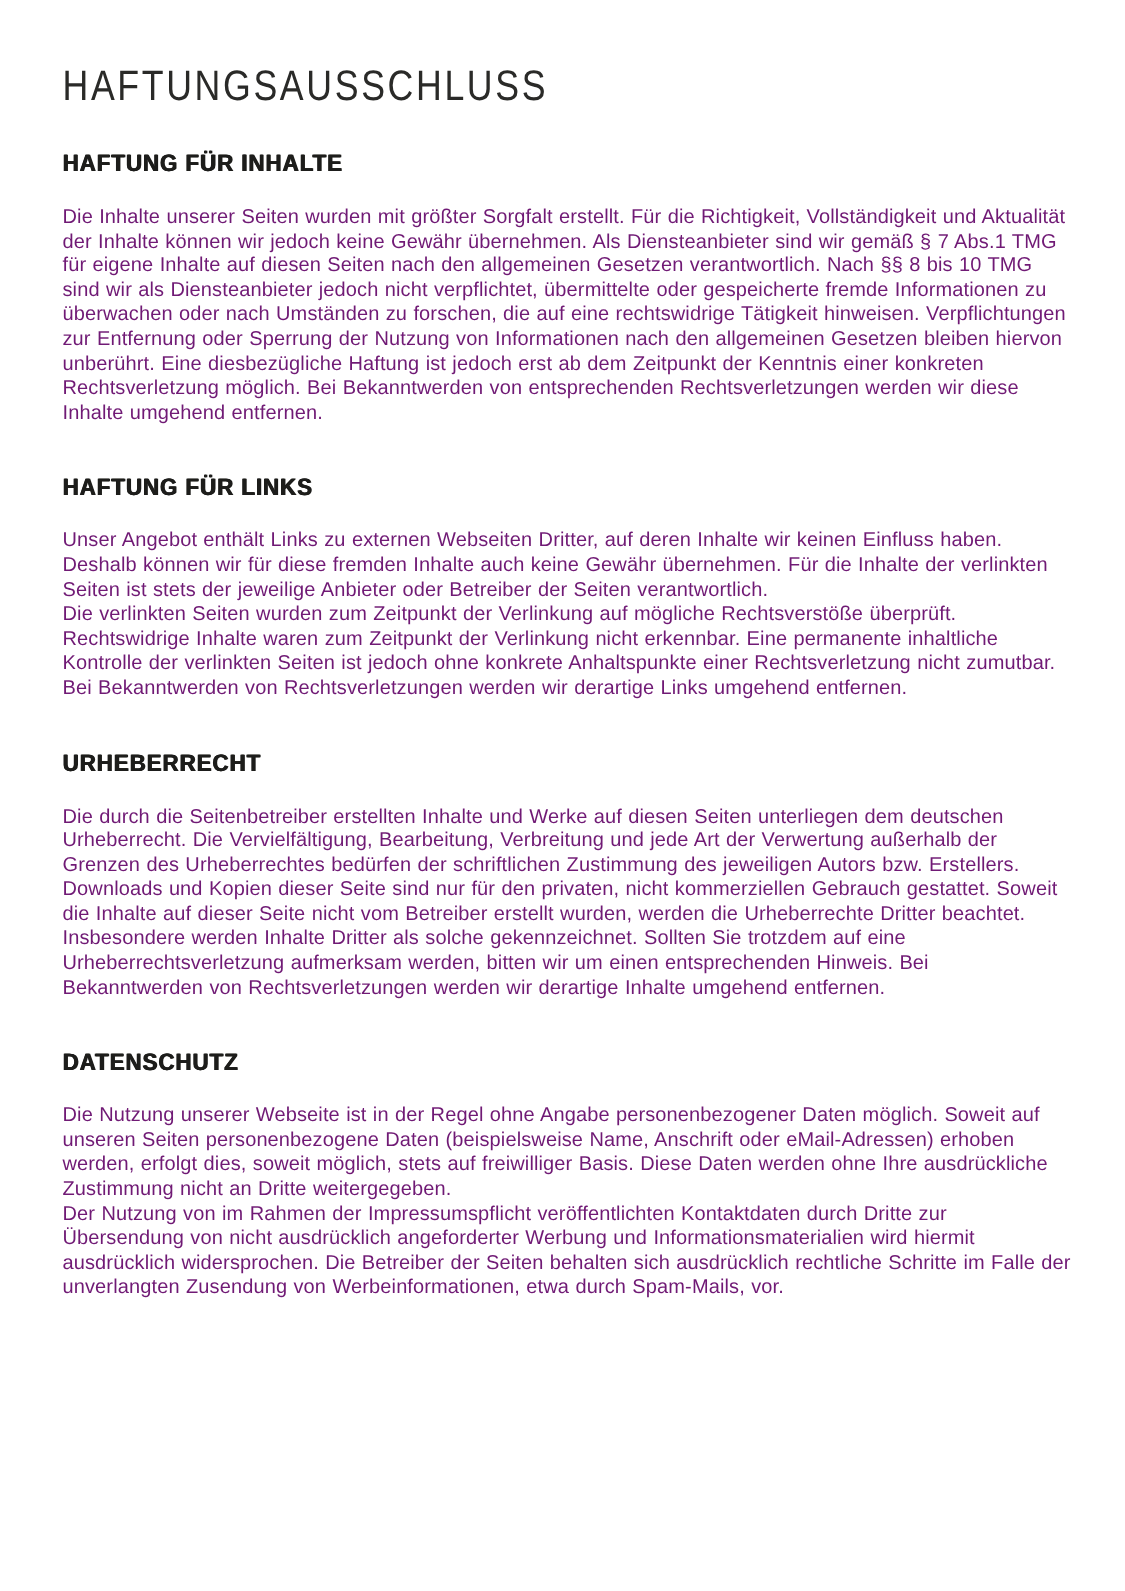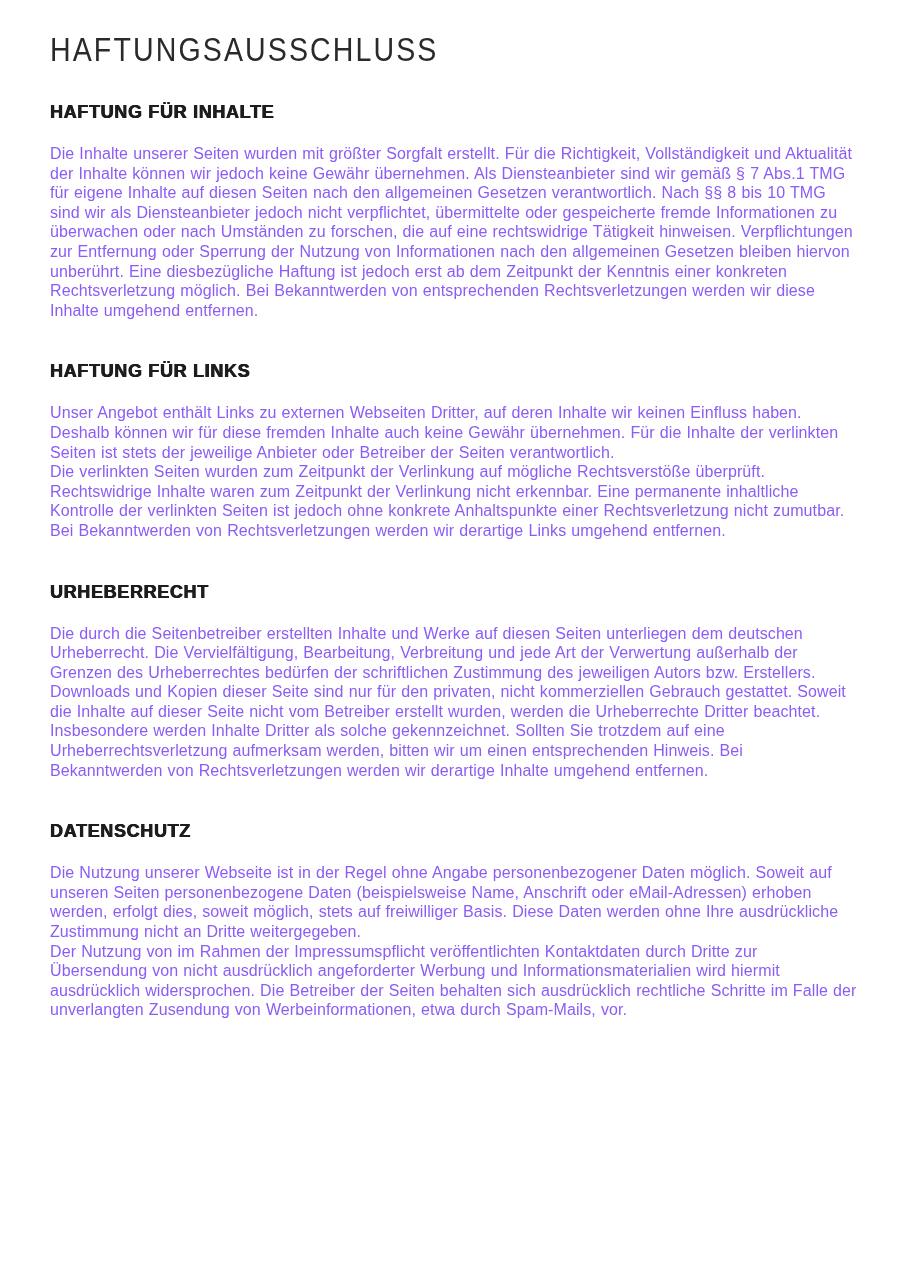--- a/index.html
+++ b/index.html
@@ -12,21 +12,21 @@
     height: 1273px;
     overflow: hidden;
     font-family: "Liberation Sans", "DejaVu Sans", sans-serif;
     color: #1d1d1b;
     -webkit-font-smoothing: antialiased;
   }
   .page {
     box-sizing: border-box;
     width: 900px;
     height: 1273px;
-    padding: 32px 42px 0 50px;
+    padding: 52px 42px 0 50px;
     background: #ffffff;
   }
   .page-title {
     margin: 0 0 36px 0;
     font-size: 34px;
     font-weight: 400;
     letter-spacing: 2.5px;
     line-height: 1.0;
     color: #2a2a28;
     transform: scaleX(0.84);
@@ -49,21 +49,21 @@
     transform-origin: 0 50%;
     white-space: nowrap;
   }
   .section-body p {
     margin: 0;
     max-width: 814px;
     font-size: 16px;
     line-height: 19.6px;
     letter-spacing: 0.1px;
     word-spacing: 0.5px;
-    color: #8b5cf6;
+    color: #701a75;
   }
 </style>
 </head>
 <body>
 
 <div class="page">
 
   <h1 class="page-title">HAFTUNGSAUSSCHLUSS</h1>
 
   <div class="section">

